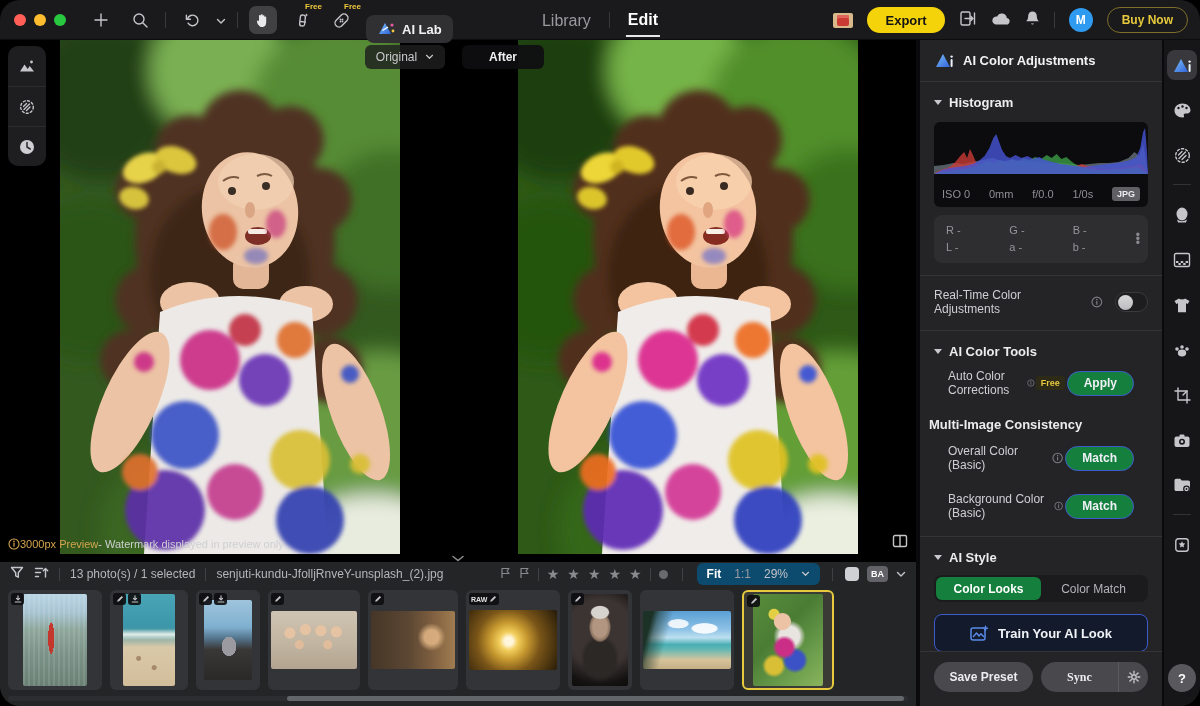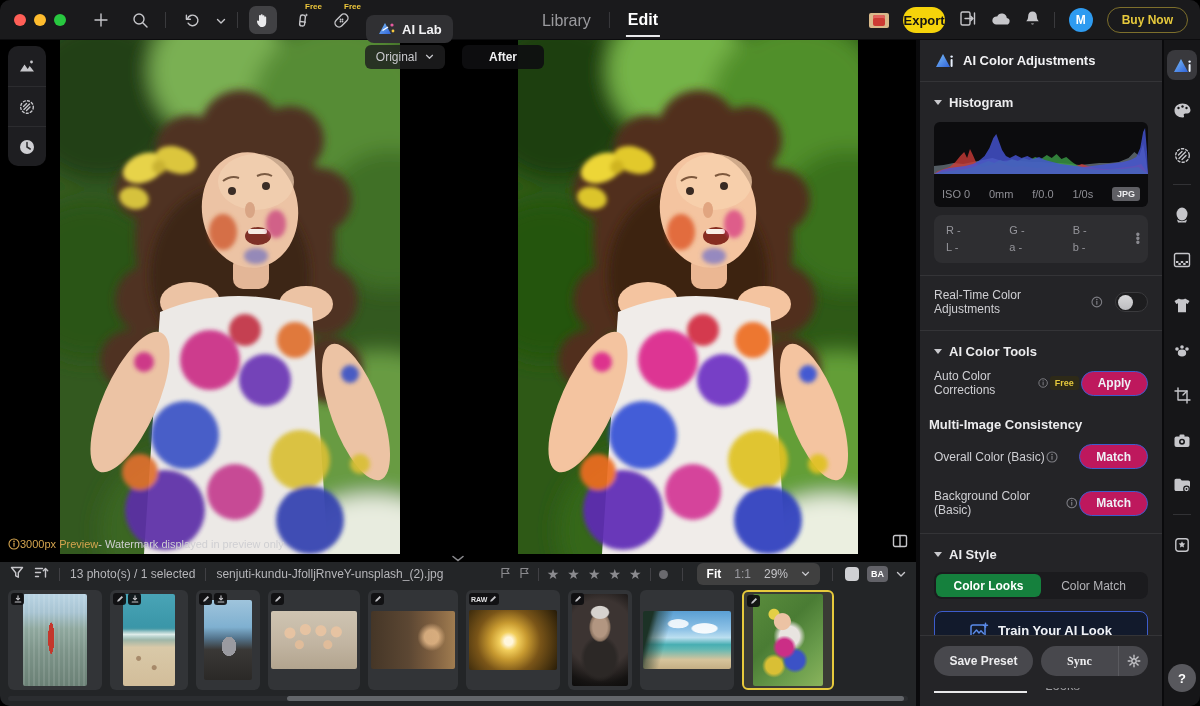--- a/index.html
+++ b/index.html
@@ -1,38 +1,38 @@
 <!DOCTYPE html>
 <html><head>
 <meta charset="utf-8">
 <style>
   * { margin:0; padding:0; box-sizing:border-box; }
   html,body { background:#000; }
   body { font-family:"Liberation Sans", sans-serif; width:1200px; height:706px; overflow:hidden; }
-  .app { position:relative; width:1200px; height:706px; background:#0a0a0c; border-radius:10px; overflow:hidden; }
+  .app { position:relative; width:1200px; height:706px; background:#0a0a0c; border-radius:20px; overflow:hidden; }
 
   
   .topbar { position:absolute; left:0; top:0; width:1200px; height:40px; background:#1a1a1c; border-bottom:1px solid #0c0c0e; z-index:30; }
   .tb-left { position:absolute; left:14px; top:0; height:40px; display:flex; align-items:center; gap:11px; }
   .lights { display:flex; gap:8px; margin-right:10px; }
   .light { width:12px; height:12px; border-radius:50%; }
   .l-red{ background:#ff5f57; } .l-yellow{ background:#febc2e; } .l-green{ background:#28c840; }
   .tb-icon { width:28px; height:28px; display:flex; align-items:center; justify-content:center; border-radius:7px; position:relative; }
   .tb-icon.sel { background:#414144; }
   .tb-div { width:1px; height:16px; background:#3a3a3d; }
   .free-tag { position:absolute; top:-4px; right:-6px; font-size:8px; color:#f0c93c; font-weight:bold; }
   .ailab-btn { display:flex; align-items:center; gap:7px; background:#303033; border-radius:8px; padding:5px 11px; height:28px;margin-top:18px; }
   .ailab-btn span { color:#f2f2f4; font-size:13px; font-weight:bold; }
   .tb-center { position:absolute; left:50%; top:0; transform:translateX(-50%); height:40px; display:flex; align-items:center; gap:16px; }
   .tab { font-size:16px; color:#9a9a9e; padding:8px 2px 6px; }
   .tab.active { color:#fff; font-weight:bold; border-bottom:2px solid #e8e8ea; }
   .tb-right { position:absolute; right:12px; top:0; height:40px; display:flex; align-items:center; gap:14px; }
   .gift { width:20px; height:15px; background:#d9b98a; border-radius:2px; position:relative; overflow:hidden; }
   .gift::after { content:""; position:absolute; left:4px; top:2px; width:12px; height:11px; background:#cc3b33; border-radius:2px; box-shadow:inset 0 3px 0 #e0635c; }
-  .export-btn { background:#f5d30a; color:#141414; font-size:13px; font-weight:bold; border:none; border-radius:15px; height:26px; padding:0 0; }
+  .export-btn { background:#f5d30a; color:#141414; font-size:13px; font-weight:bold; border:none; border-radius:15px; height:26px; padding:0 18px; }
   .avatar { width:24px; height:24px; border-radius:50%; background:#2e9bf0; color:#fff; font-size:12px; font-weight:bold; display:flex; align-items:center; justify-content:center; }
   .buynow-btn { background:transparent; border:1px solid #7d6f2c; color:#e6c93c; font-size:12px; font-weight:bold; border-radius:14px; height:26px; padding:0 14px; }
 
   
   .canvas-area { position:absolute; left:0; top:40px; width:916px; height:522px; background:#000; overflow:hidden; }
   .photo-svg { position:absolute; top:0; height:514px; }
   .photo-left { left:60px; width:340px; }
   .photo-right { left:517px; width:342px; filter:saturate(1.12) contrast(1.03); }
 
   .float-tools { position:absolute; left:8px; top:6px; width:38px; background:#1e1e21; border-radius:10px; z-index:5; }
@@ -63,53 +63,53 @@
   .rgb-box { margin:8px 14px 0; background:#2e2e31; border-radius:8px; padding:7px 12px; position:relative; }
   .rgb-row { display:flex; font-size:11px; color:#95959b; line-height:17px; }
   .rgb-row span { width:72px; }
   .rgb-dots { position:absolute; right:8px; top:50%; transform:translateY(-50%); color:#8a8a90; font-size:12px; letter-spacing:0; line-height:4px; text-align:center; }
   .hairline { border-top:1px solid #343437; margin-top:12px; }
   .row-toggle { display:flex; align-items:center; padding:12px 14px; gap:6px; }
   .lbl-12 { font-size:12px; color:#cfcfd3; }
   .spacer { flex:1; }
   .toggle { width:34px; height:20px; border-radius:10px; background:#1d1d1f; border:1px solid #3a3a3d; position:relative; }
   .toggle .knob { position:absolute; left:2px; top:1.5px; width:15px; height:15px; border-radius:50%; background:#6e6e73; background:linear-gradient(#d8d8da,#bcbcc0); }
-  .tool-row { display:flex; align-items:center; padding:10px 14px; gap:1px; }
+  .tool-row { display:flex; align-items:center; padding:10px 28px; gap:1px; }
   .free-chip { background:#2e2a18; color:#e6c93c; font-size:9px; font-weight:bold; border-radius:3px; padding:2px 5px; }
-  .blue-btn { background:#be185d; border:1.5px solid #3d5ccc; color:#eef0f6; font-size:12px; font-weight:600; border-radius:13px; height:25px; padding:0 16px; }
+  .blue-btn { background:#15803d; border:1.5px solid #3d5ccc; color:#eef0f6; font-size:12px; font-weight:600; border-radius:13px; height:25px; padding:0 16px; }
   .sub-head { font-size:13px; font-weight:bold; color:#ececee; padding:10px 9px 2px; }
   .seg { margin:10px 14px 0; height:27px; background:#1b1b1e; border-radius:8px; display:flex; padding:2px; }
   .seg div { flex:1; display:flex; align-items:center; justify-content:center; font-size:12px; color:#b4b4b8; border-radius:6px; }
   .seg .on { background:#15803d; color:#fff; font-weight:bold; }
   .train-btn { margin:12px 14px 0; height:38px; width:214px; background:#121a2c; border:1.5px solid #3d5ccc; border-radius:8px; color:#f0f2f6; font-size:13px; font-weight:bold; display:flex; align-items:center; justify-content:center; gap:9px; }
   .subtabs { display:flex; align-items:center; gap:18px; padding:14px 14px 0; }
   .subtab-on { font-size:13px; font-weight:bold; color:#fff; border-bottom:2px solid #e8e8ea; padding-bottom:5px; }
   .subtab-off { font-size:13px; color:#9a9a9e; display:flex; gap:5px; align-items:center; padding-bottom:7px; }
-  .rp-footer { position:absolute; left:0; bottom:18px; width:100%; border-top:1px solid #343437; padding:10px 14px 12px; display:flex; gap:8px; background:#242427; }
+  .rp-footer { position:absolute; left:0; bottom:2px; width:100%; border-top:1px solid #343437; padding:10px 14px 12px; display:flex; gap:8px; background:#242427; }
   .gray-pill { background:#48484d; border:none; color:#ececee; font-size:12px; font-weight:600; border-radius:15px; height:30px; flex:1.2; }
   .sync-split { background:#48484d; border-radius:15px; height:30px; flex:1.3; display:flex; align-items:stretch; overflow:hidden; }
   .sync-main { flex:1; display:flex; align-items:center; justify-content:center; color:#ececee; font-size:12px; font-weight:600;font-family:Liberation Serif, serif; }
   .sync-gear { width:30px; border-left:1px solid #5a5a5f; display:flex; align-items:center; justify-content:center; }
 
   
   .right-strip { position:absolute; left:1164px; top:40px; width:36px; height:666px; background:#161618; display:flex; flex-direction:column; align-items:center; z-index:25; }
   .rs-item { width:30px; height:30px; display:flex; align-items:center; justify-content:center; border-radius:8px; margin-top:15px; }
   .rs-item.sel { background:#39393d; }
   .rs-div { width:18px; border-top:1px solid #323235; margin-top:14px; }
   .help-btn { margin-top:auto; margin-bottom:14px; width:28px; height:28px; border-radius:50%; background:#58585d; color:#fff; font-size:13px; font-weight:bold; display:flex; align-items:center; justify-content:center; }
 
   
   .filmstrip { position:absolute; left:0; top:562px; width:916px; height:144px; background:#232527; z-index:20; }
   .fs-toolbar { height:24px; display:flex; align-items:center; padding:0 10px; gap:10px; }
   .fs-text { font-size:12px; color:#b6b6ba; }
   .fs-div { width:1px; height:13px; background:#404044; }
   .fs-right { margin-left:auto; display:flex; align-items:center; gap:8px; }
   .star { color:#8a8a8e; font-size:14px; line-height:14px; }
   .dot-label { width:9px; height:9px; border-radius:50%; background:#6a6a6e; }
-  .fit-group { background:#404040; border-radius:6px; height:22px; display:flex; align-items:center; gap:13px; padding:0 10px; }
+  .fit-group { background:#0c4a6e; border-radius:6px; height:22px; display:flex; align-items:center; gap:13px; padding:0 10px; }
   .fit-on { color:#fff; font-size:12px; font-weight:bold; }
   .fit-off { color:#9b9ba1; font-size:12px; }
   .swatch { width:14px; height:14px; border-radius:4px; background:#cfd0d3; }
   .ba-btn { width:21px; height:16px; background:#626268; border-radius:4px; color:#fff; font-size:9px; font-weight:bold; display:flex; align-items:center; justify-content:center; }
   .thumbs { height:108px; display:flex; align-items:center; gap:8px; padding:0 8px; }
   .cell { position:relative; height:100px; background:#323437; border-radius:6px; display:flex; align-items:center; justify-content:center; flex:0 0 auto; }
   .cell.sel { border:2px solid #e6c93c; background:#3a3b35; }
   .timg { border-radius:2px; }
   .badges { position:absolute; top:3px; left:3px; display:flex; gap:2px; z-index:2; }
   .badge { min-width:13px; height:12px; background:rgba(14,14,16,.92); border-radius:3px; display:flex; align-items:center; justify-content:center; padding:0 2px; color:#e2e2e4; font-size:7px; font-weight:bold; gap:2px; }

